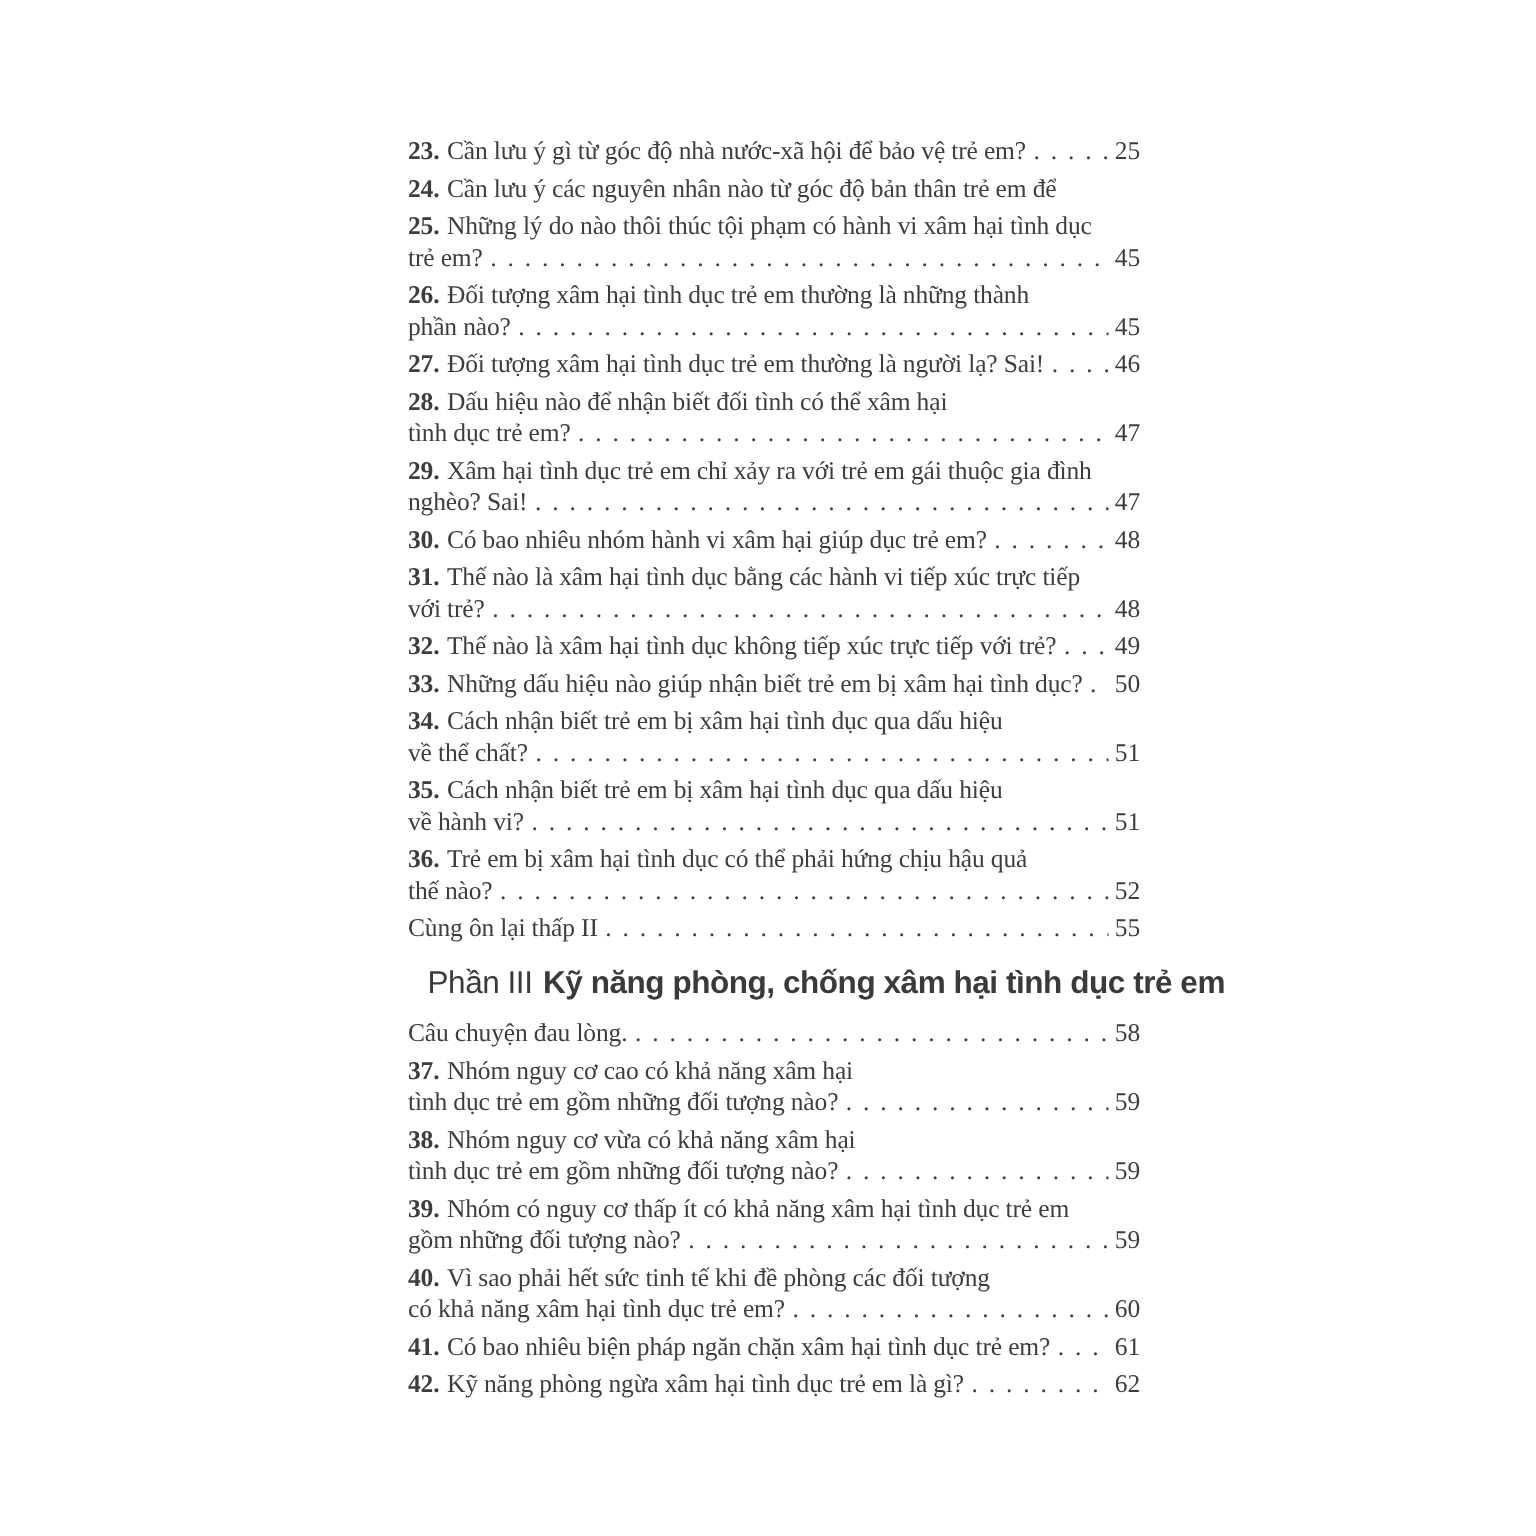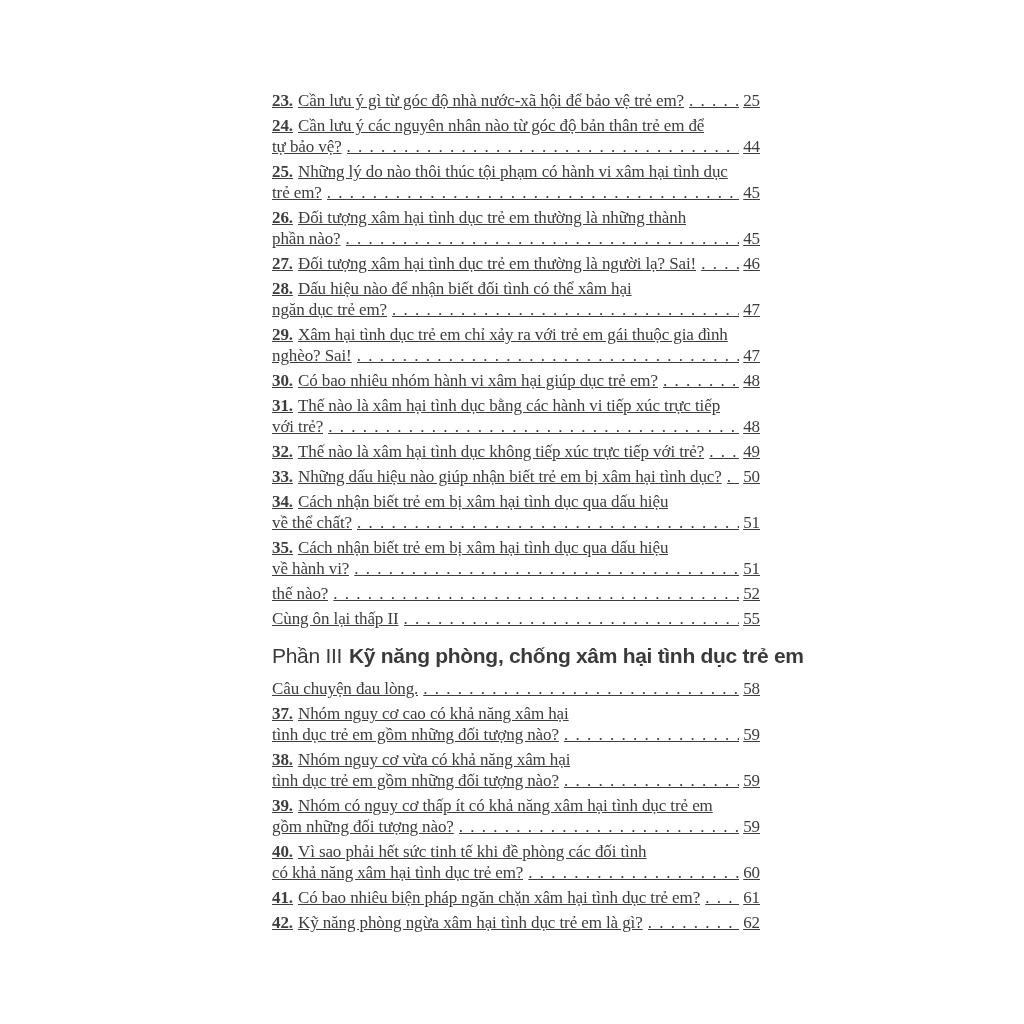--- a/index.html
+++ b/index.html
@@ -16,21 +16,21 @@
   }
   .toc {
     position: absolute;
     left: 272px; top: 90px;
     width: 488px;
     font-size: 17px;
     line-height: 21px;
     color: #3d3d3d;
     letter-spacing: -0.1px;
   }
-  .entry { margin-bottom: 4px; text-decoration: underline; }
+  .entry { margin-bottom: 4px; }
   .toc-line {
     display: flex;
     align-items: baseline;
     min-width: 0;
   }
   .num {
     font-weight: bold;
     white-space: pre;
     margin-right: 5px;
     flex: 0 0 auto;
@@ -54,21 +54,21 @@
     letter-spacing: 1.5px;
   }
   .pg { flex: 0 0 auto; }
   .sec-heading {
     font-family: "Liberation Sans", sans-serif;
     font-size: 21px;
     line-height: 26px;
     font-weight: normal;
     color: #3a3a3a;
     text-align: center;
-    margin: 14px 0 9px 0;
+    margin: 14px 0 9px 13px;
     white-space: nowrap;
     letter-spacing: -0.3px;
   }
   .sec-heading .prefix { margin-right: 7px; }
   .sec-heading .bold { font-weight: bold; }
 </style>
 </head>
 <body>
 
 <div class="page">
@@ -79,25 +79,20 @@
           <span class="txt">Cần lưu ý gì từ góc độ nhà nước-xã hội để bảo vệ trẻ em?</span>
           <span class="leader"></span>
           <span class="pg">25</span>
         </div>
       </div>
       <div class="entry">
         <div class="toc-line">
           <span class="num">24.</span>
           <span class="txt">Cần lưu ý các nguyên nhân nào từ góc độ bản thân trẻ em để</span>
         </div>
-        <div class="toc-line">
-          <span class="txt">tự bảo vệ?</span>
-          <span class="leader"></span>
-          <span class="pg">44</span>
-        </div>
       </div>
       <div class="entry">
         <div class="toc-line">
           <span class="num">25.</span>
           <span class="txt">Những lý do nào thôi thúc tội phạm có hành vi xâm hại tình dục</span>
         </div>
         <div class="toc-line">
           <span class="txt">trẻ em?</span>
           <span class="leader"></span>
           <span class="pg">45</span>
@@ -121,21 +116,21 @@
           <span class="leader"></span>
           <span class="pg">46</span>
         </div>
       </div>
       <div class="entry">
         <div class="toc-line">
           <span class="num">28.</span>
           <span class="txt">Dấu hiệu nào để nhận biết đối tình có thể xâm hại</span>
         </div>
         <div class="toc-line">
-          <span class="txt">ngăn dục trẻ em?</span>
+          <span class="txt">tình dục trẻ em?</span>
           <span class="leader"></span>
           <span class="pg">47</span>
         </div>
       </div>
       <div class="entry">
         <div class="toc-line">
           <span class="num">29.</span>
           <span class="txt">Xâm hại tình dục trẻ em chỉ xảy ra với trẻ em gái thuộc gia đình</span>
         </div>
         <div class="toc-line">
@@ -196,20 +191,24 @@
           <span class="txt">Cách nhận biết trẻ em bị xâm hại tình dục qua dấu hiệu</span>
         </div>
         <div class="toc-line">
           <span class="txt">về hành vi?</span>
           <span class="leader"></span>
           <span class="pg">51</span>
         </div>
       </div>
       <div class="entry">
         <div class="toc-line">
+          <span class="num">36.</span>
+          <span class="txt">Trẻ em bị xâm hại tình dục có thể phải hứng chịu hậu quả</span>
+        </div>
+        <div class="toc-line">
           <span class="txt">thế nào?</span>
           <span class="leader"></span>
           <span class="pg">52</span>
         </div>
       </div>
       <div class="entry">
         <div class="toc-line">
           <span class="txt">Cùng ôn lại thấp II</span>
           <span class="leader"></span>
           <span class="pg">55</span>
@@ -252,21 +251,21 @@
         </div>
         <div class="toc-line">
           <span class="txt">gồm những đối tượng nào?</span>
           <span class="leader"></span>
           <span class="pg">59</span>
         </div>
       </div>
       <div class="entry">
         <div class="toc-line">
           <span class="num">40.</span>
-          <span class="txt">Vì sao phải hết sức tinh tế khi đề phòng các đối tình</span>
+          <span class="txt">Vì sao phải hết sức tinh tế khi đề phòng các đối tượng</span>
         </div>
         <div class="toc-line">
           <span class="txt">có khả năng xâm hại tình dục trẻ em?</span>
           <span class="leader"></span>
           <span class="pg">60</span>
         </div>
       </div>
       <div class="entry">
         <div class="toc-line">
           <span class="num">41.</span>

